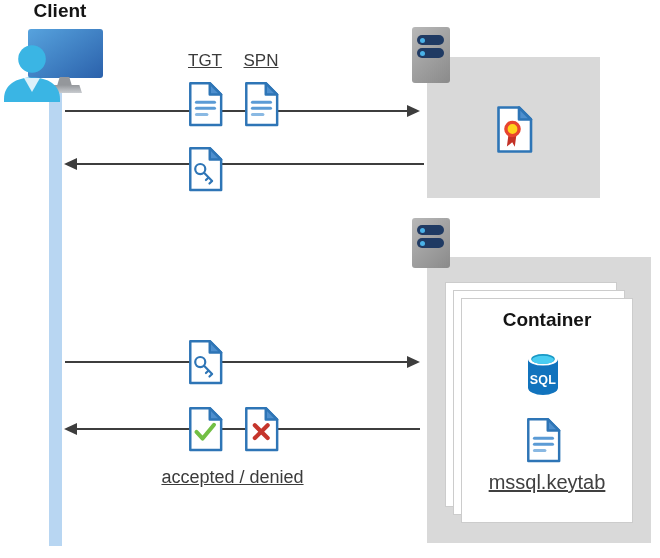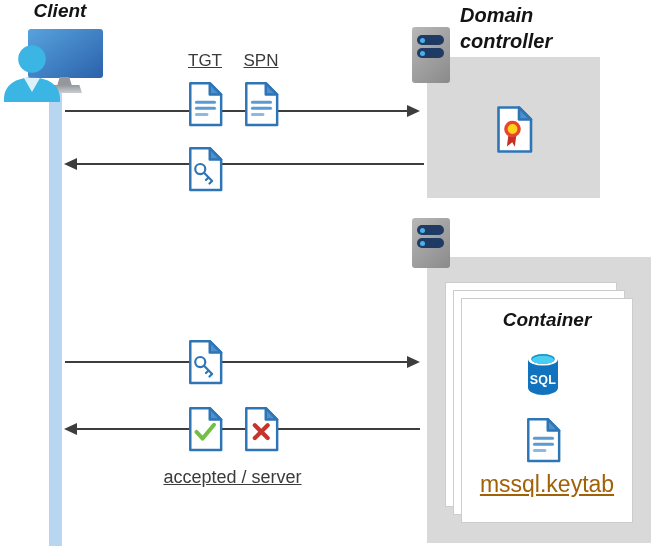--- a/index.html
+++ b/index.html
@@ -1,21 +1,21 @@
 <!DOCTYPE html>
 <html style="--accent-blue: #2e75b6; --fold-blue: #4e8fce; --doc-line: #5b9bd5; --doc-line-light: #8ab9e3; --check-green: #72bf44; --cross-red: #c5352c; --lifeline-blue: #b8d6f2; --arrow-gray: #3d3d3d; --box-gray: #d9d9d9; --card-border: #cccccc; --server-gray-light: #b8b8b8; --server-gray-dark: #8a8a8a; --server-bar-navy: #1f3a63; --server-dot-cyan: #4ab2e8; --person-cyan: #3ab5e4; --collar-light: #ddf1fa; --monitor-blue-light: #57a3de; --monitor-blue-dark: #2b61ab; --stand-gray: #94979b; --sql-body: #1173bd; --sql-top-dark: #1898c5; --sql-top-light: #49cdf2; --cert-yellow: #ffd21c; --cert-ring: #e8442e; --cert-ribbon: #c33126; --heading-text: #141414; --body-text: #3b3b3b;"><head>
 <meta charset="utf-8">
 <style>
   html,body{margin:0;padding:0;background:#fff;}
   .stage{
     position:relative;width:660px;height:558px;background:#fff;overflow:hidden;
     font-family:"Liberation Sans","DejaVu Sans",sans-serif;color:var(--heading-text);
   }
   .abs{position:absolute;}
-  .label-bold{font-weight:700;color:var(--heading-text);font-style:italic;}
+  .label-bold{font-weight:700;color:var(--heading-text);}
   .label-plain{font-weight:400;color:var(--body-text);text-decoration:underline;}
   .center{text-align:center;}
 
   
   .lifeline{background:var(--lifeline-blue);}
 
   
   .arrow-line{position:absolute;height:2px;background:var(--arrow-gray);}
   .arrow-head{position:absolute;width:0;height:0;border-top:6px solid transparent;border-bottom:6px solid transparent;}
   .head-right{border-left:13px solid var(--arrow-gray);}
@@ -139,34 +139,33 @@
 
   <svg class="abs" style="left:186px;top:406px;" width="38" height="48" viewBox="0 0 40 50">
     <use href="#sym-doc-base"></use>
     <path class="doc-check" d="M11,27 L17.5,34 L29.5,19.5"></path>
   </svg>
   <svg class="abs" style="left:242px;top:406px;" width="38" height="48" viewBox="0 0 40 50">
     <use href="#sym-doc-base"></use>
     <path class="doc-x" d="M13.5,20 L27,33.5 M27,20 L13.5,33.5"></path>
   </svg>
 
-  <div class="abs label-plain center" style="left:130px;top:467px;width:205px;font-size:18px;">accepted / server</div>
+  <div class="abs label-plain center" style="left:130px;top:467px;width:205px;font-size:18px;">accepted / denied</div>
 
   <div class="abs zone-box" style="left:427px;top:57px;width:173px;height:141px;"></div>
 
   <div class="abs server-icon" style="left:412px;top:27px;width:38px;height:56px;">
     <span class="server-bar" style="top:8px;">
         <span class="server-dot"></span>
       </span>
     <span class="server-bar" style="top:21px;">
         <span class="server-dot"></span>
       </span>
   </div>
 
-  <div class="abs label-bold" style="left:460px;top:2px;width:120px;font-size:20px;line-height:1.32;">Domain controller</div>
 
   <svg class="abs" style="left:494px;top:104px;" width="40" height="53" viewBox="0 0 40 50">
     <use href="#sym-doc-base"></use>
     <path class="cert-ribbon" d="M14.6,28 L12.9,41 L18.2,36.8 L20.8,41.3 L22.6,28 Z"></path>
     <circle class="cert-seal" cx="18.5" cy="23.5" r="6.6"></circle>
   </svg>
 
   <div class="abs zone-box" style="left:427px;top:257px;width:224px;height:286px;"></div>
 
   <div class="abs server-icon" style="left:412px;top:218px;width:38px;height:50px;">
@@ -195,16 +194,16 @@
 
     <svg class="abs" style="left:62px;top:117px;" width="38" height="50" viewBox="0 0 40 50">
       <use href="#sym-doc-base"></use>
       <g class="doc-lines">
         <line x1="11" y1="22" x2="30" y2="22"></line>
         <line x1="11" y1="28.5" x2="30" y2="28.5"></line>
         <line class="lite" x1="11" y1="35" x2="22" y2="35"></line>
       </g>
     </svg>
 
-    <div class="abs label-plain center" style="left:0;top:172px;width:100%;font-size:23px;color:#a16207;">mssql.keytab</div>
+    <div class="abs label-plain center" style="left:0;top:172px;width:100%;font-size:20px;color:#404040;">mssql.keytab</div>
   </div>
 
 </div>
 
 </body></html>

